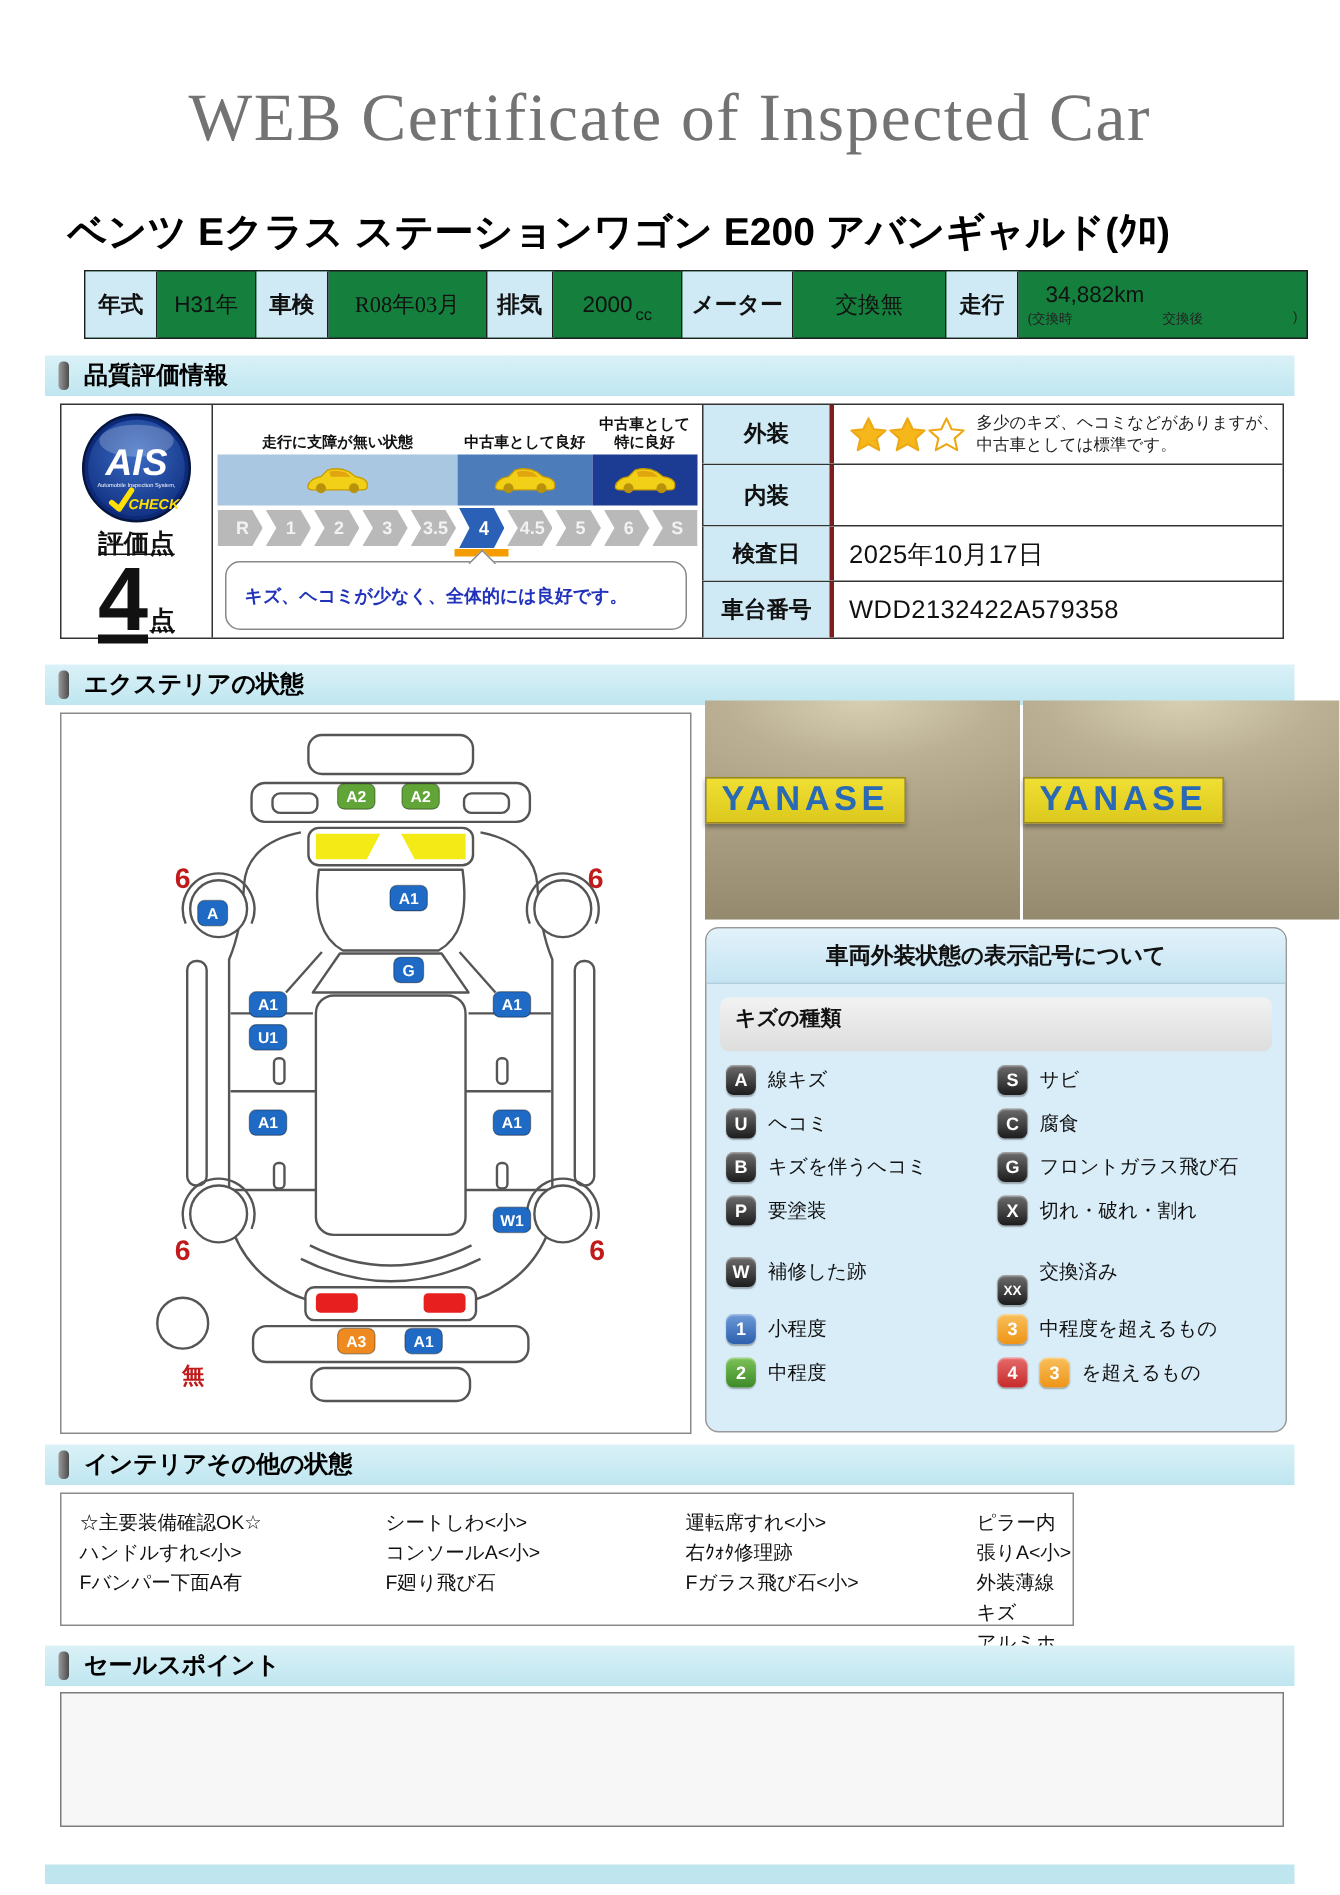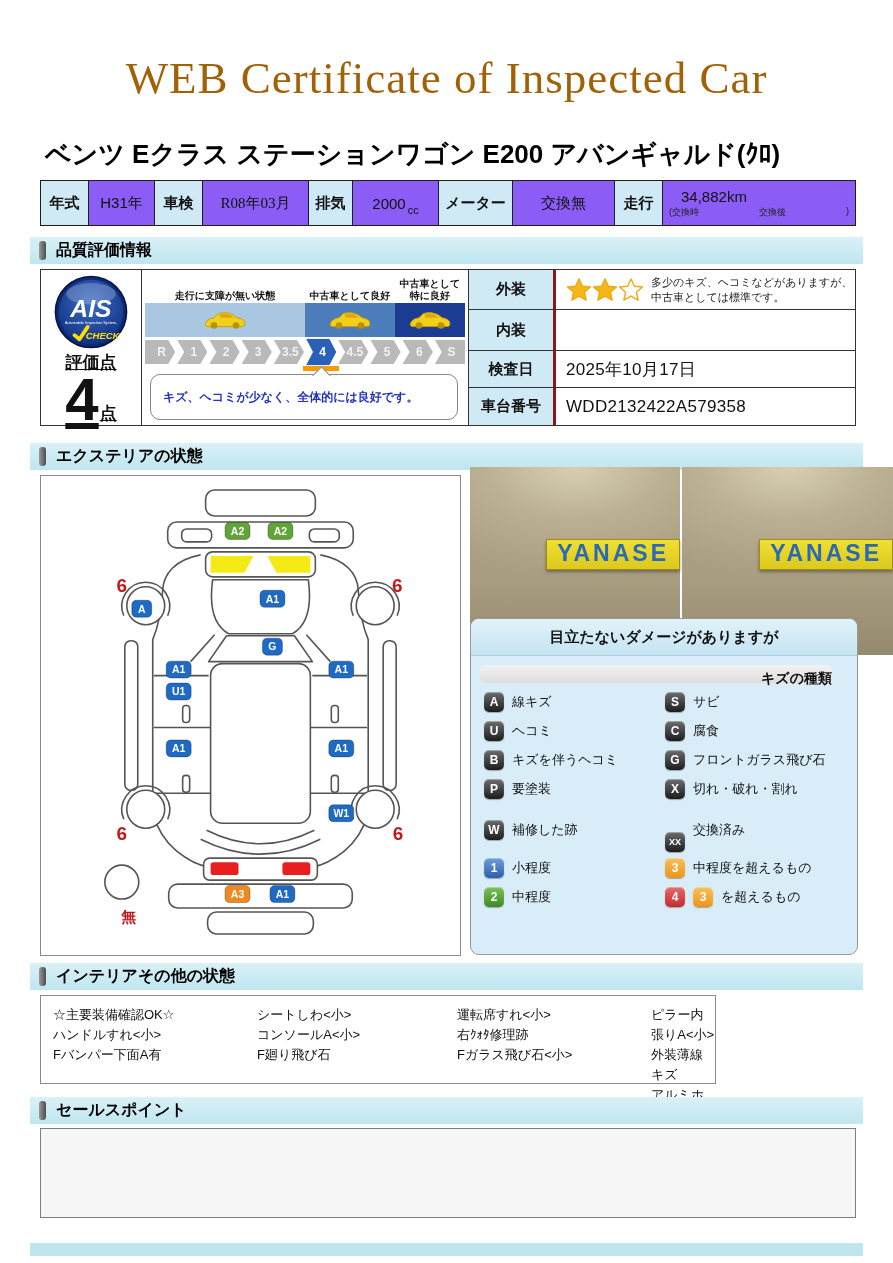--- a/index.html
+++ b/index.html
@@ -1,24 +1,24 @@
 <!DOCTYPE html>
 <html><head>
 <meta charset="utf-8">
 <style>
   html,body{margin:0;padding:0;background:#fff;}
   body{width:893px;height:1263px;position:relative;font-family:"Liberation Sans",sans-serif;color:#111;overflow:hidden;}
   .abs{position:absolute;}
 
   
-  .page-title{top:52px;left:0;width:100%;text-align:center;font-family:"Liberation Serif",serif;font-size:45px;font-weight:500;letter-spacing:1px;color:#a16207;}
+  .page-title{top:52px;left:0;width:100%;text-align:center;font-family:"Liberation Serif",serif;font-size:45px;font-weight:500;letter-spacing:1px;color:#737373;}
   .vehicle-name{top:137px;left:45px;font-size:26px;font-weight:bold;color:#000;}
 
   
-  .spec-table{top:180px;left:40px;width:816px;height:46px;display:flex;border:1px solid #1d1d1d;box-sizing:border-box;background:#8b5cf6;justify-content:space-between;}
+  .spec-table{top:180px;left:56px;width:816px;height:46px;display:flex;border:1px solid #1d1d1d;box-sizing:border-box;background:#15803d;justify-content:space-between;}
   .spec-cell{display:flex;align-items:center;justify-content:center;border-right:1px solid #1d1d1d;box-sizing:border-box;font-size:15px;}
   .spec-cell:last-child{border-right:none;}
   .spec-label{background:#cfeaf5;font-weight:bold;}
   .cc-unit{font-size:11px;align-self:flex-end;margin:0 0 9px 2px;}
   .mileage-cell{flex-direction:column;align-items:stretch;justify-content:center;padding:0 6px;}
   .mileage-main{font-size:15px;padding-left:12px;}
   .mileage-sub{display:flex;justify-content:space-between;font-size:9px;color:#222;margin-top:1px;}
 
   
   .sec-head{left:30px;width:833px;height:27px;background:linear-gradient(#daf1f7,#bfe6f0);display:flex;align-items:center;box-sizing:border-box;padding-left:9px;}
@@ -49,33 +49,33 @@
   .q-row{display:flex;border-bottom:1px solid #333;box-sizing:border-box;}
   .q-row:last-child{border-bottom:none;}
   .q-label{width:88px;background:#cfeaf5;border-left:1px solid #333;border-right:3px solid #7f1d1d;box-sizing:border-box;display:flex;align-items:center;justify-content:center;font-size:15px;font-weight:bold;}
   .q-value{flex:1;display:flex;align-items:center;padding-left:10px;box-sizing:border-box;}
   .q-stars{display:flex;align-items:center;margin-right:7px;}
   .q-comment{font-size:11px;color:#222;line-height:1.35;}
   .q-big{font-size:17px;letter-spacing:0.3px;}
 
   
   .diagram-box{top:475px;left:40px;width:421px;height:481px;border:1px solid #8a8a8a;box-sizing:border-box;background:#fff;}
-  .photo{top:467px;height:188px;background:
+  .photo{top:467px;height:146px;background:
       linear-gradient(rgba(0,0,0,0) 60%,rgba(60,50,30,0.18) 100%),
       radial-gradient(95% 60% at 50% 0%,#d8cfb2 0%,#bbb093 45%,#a89d80 100%);
-      display:flex;align-items:center;justify-content:flex-end;}
+      display:flex;align-items:center;justify-content:flex-start;}
   .photo-left{left:470px;width:210px;}
   .photo-right{left:682px;width:211px;}
   .yanase-sign{margin-top:-14px;background:linear-gradient(#f0df33,#dcc81e);border:1px solid #9f8d12;color:#2a69b4;font-weight:bold;font-size:23px;letter-spacing:3px;padding:0px 10px 2px 10px;box-shadow:0 2px 3px rgba(0,0,0,0.35);white-space:nowrap;}
 
   
   .legend-box{top:618px;left:470px;width:388px;height:337px;border:1.5px solid #999;border-radius:9px;box-sizing:border-box;background:#d9edf8;overflow:hidden;}
   .legend-head{height:36px;background:linear-gradient(#e2f2fa,#c4e4f2);border-bottom:1px solid #b0cdda;display:flex;align-items:center;justify-content:center;font-size:15px;font-weight:bold;}
   .legend-body{padding:5px 9px;}
-  .legend-bar{background:linear-gradient(#f2f2f2,#ddd);border-radius:6px;height:18px;line-height:26px;padding-left:10px;font-size:14px;font-weight:bold;margin:4px 16px 7px 0;text-align:right;}
+  .legend-bar{background:linear-gradient(#f2f2f2,#ddd);border-radius:6px;height:36px;line-height:26px;padding-left:10px;font-size:14px;font-weight:bold;margin:4px 0 7px 0;}
   .legend-grid{display:grid;grid-template-columns:1fr 1fr;row-gap:9px;padding:2px 2px 4px 4px;}
   .legend-item{display:flex;align-items:center;gap:8px;font-size:13px;}
   .code-badge{width:20px;height:20px;border-radius:5px;display:flex;align-items:center;justify-content:center;color:#fff;font-size:12px;font-weight:bold;flex:0 0 20px;box-shadow:inset 0 1px 1px rgba(255,255,255,0.4), 0 1px 1px rgba(0,0,0,0.3);}
   .code-badge.small{font-size:9px;margin-top:24px;}
   .bg-dark{background:linear-gradient(#6d6d6d,#1c1c1c);}
   .bg-blue{background:linear-gradient(#6f9bd8,#2c5fae);}
   .bg-green{background:linear-gradient(#7cc257,#3c8a28);}
   .bg-orange{background:linear-gradient(#f8c05c,#ee9416);}
   .bg-red{background:linear-gradient(#e66a6a,#c62b2b);}
 
@@ -357,21 +357,21 @@
 </div>
 
 <div class="abs photo photo-left">
   <div class="yanase-sign">YANASE</div>
 </div>
 <div class="abs photo photo-right">
   <div class="yanase-sign">YANASE</div>
 </div>
 
 <div class="abs legend-box">
-  <div class="legend-head">目立たないダメージがありますが</div>
+  <div class="legend-head">車両外装状態の表示記号について</div>
   <div class="legend-body">
     <div class="legend-bar">キズの種類</div>
     <div class="legend-grid" id="legend-kinds">
         <div class="legend-item">
           <div class="code-badge bg-dark">A</div>
           <div>線キズ</div>
         </div>
         <div class="legend-item">
           <div class="code-badge bg-dark">S</div>
           <div>サビ</div>

